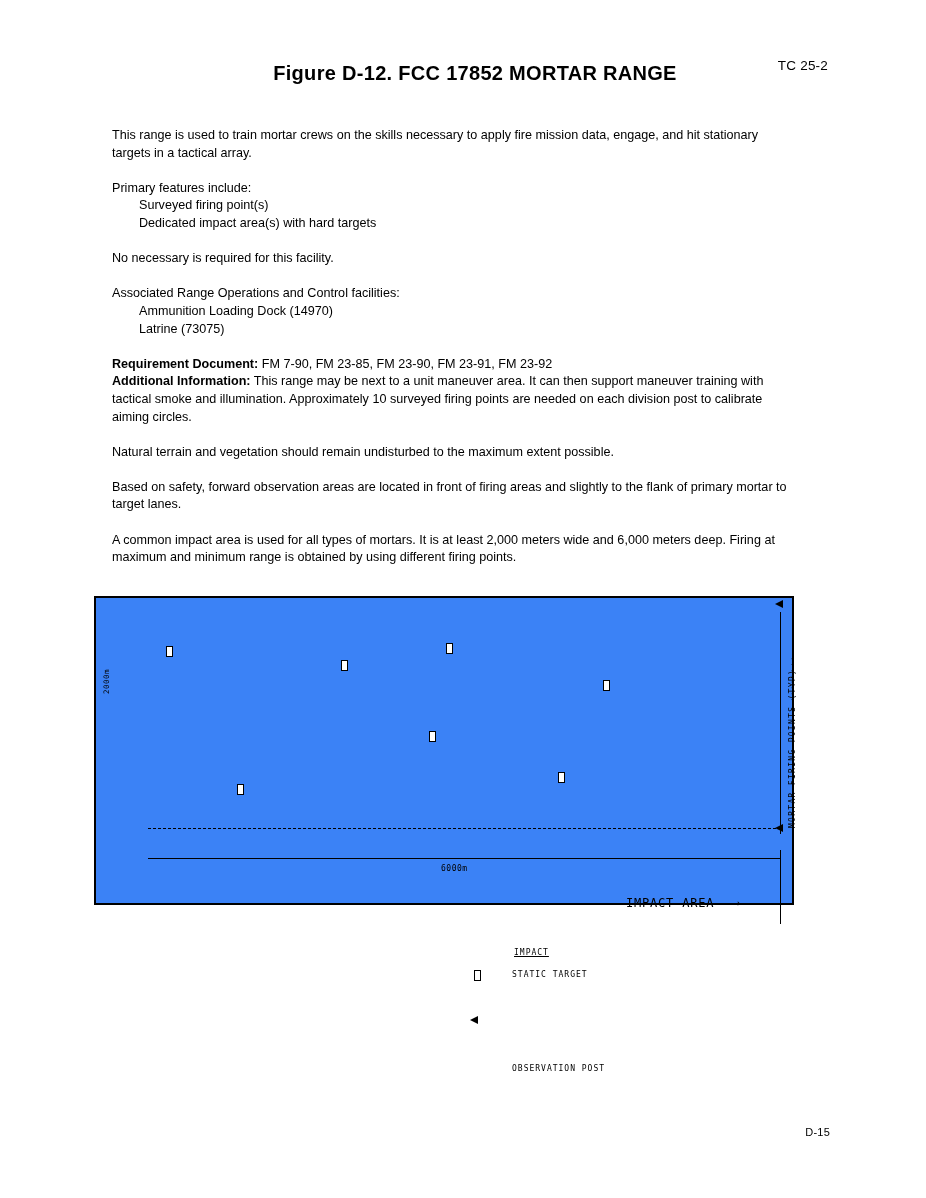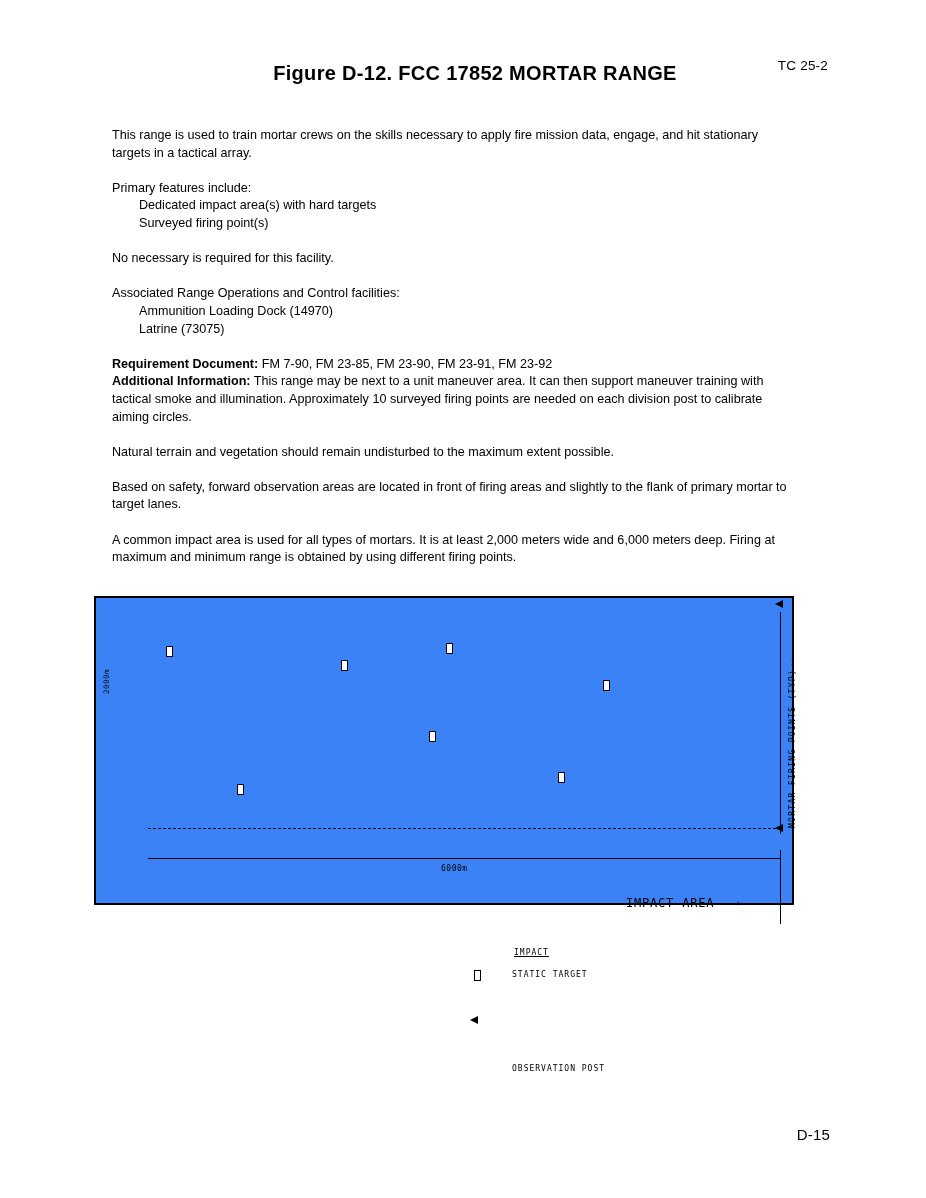--- a/index.html
+++ b/index.html
@@ -229,38 +229,38 @@
     width: 0; height: 0;
     border-top: 4.5px solid transparent;
     border-bottom: 4.5px solid transparent;
     border-right: 8px solid #000;
   }
   
   .page-num {
     position: absolute;
     right: 96px;
     top: 1126px;
-    font-size: 15px;
+    font-size: 11px;
     letter-spacing: 0.2px;
   }
 </style>
 </head>
 <body>
 
 <div class="page">
 
   <div class="doc-ref">TC 25-2</div>
   <div class="fig-title">Figure D-12.  FCC 17852 MORTAR RANGE</div>
 
   <div class="body-text">
     <p>This range is used to train mortar crews on the skills necessary to apply fire mission data, engage, and hit stationary targets in a tactical array.</p>
     <div class="blank"></div>
     <p>Primary features include:</p>
+    <p class="indent1">Surveyed firing point(s)</p>
     <p class="indent1">Dedicated impact area(s) with hard targets</p>
-    <p class="indent1">Surveyed firing point(s)</p>
     <div class="blank"></div>
     <p>No necessary is required for this facility.</p>
     <div class="blank"></div>
     <p>Associated Range Operations and Control facilities:</p>
     <p class="indent1">Ammunition Loading Dock (14970)</p>
     <p class="indent1">Latrine (73075)</p>
     <div class="blank"></div>
     <p><span class="lbl">Requirement Document:</span><span> FM 7-90, FM 23-85, FM 23-90, FM 23-91, FM 23-92</span></p>
     <p><span class="lbl">Additional Information:</span><span> This range may be next to a unit maneuver area.  It can then support maneuver training with tactical smoke and illumination.  Approximately 10 surveyed firing points are needed on each division post to calibrate aiming circles.</span></p>
     <div class="blank"></div>

